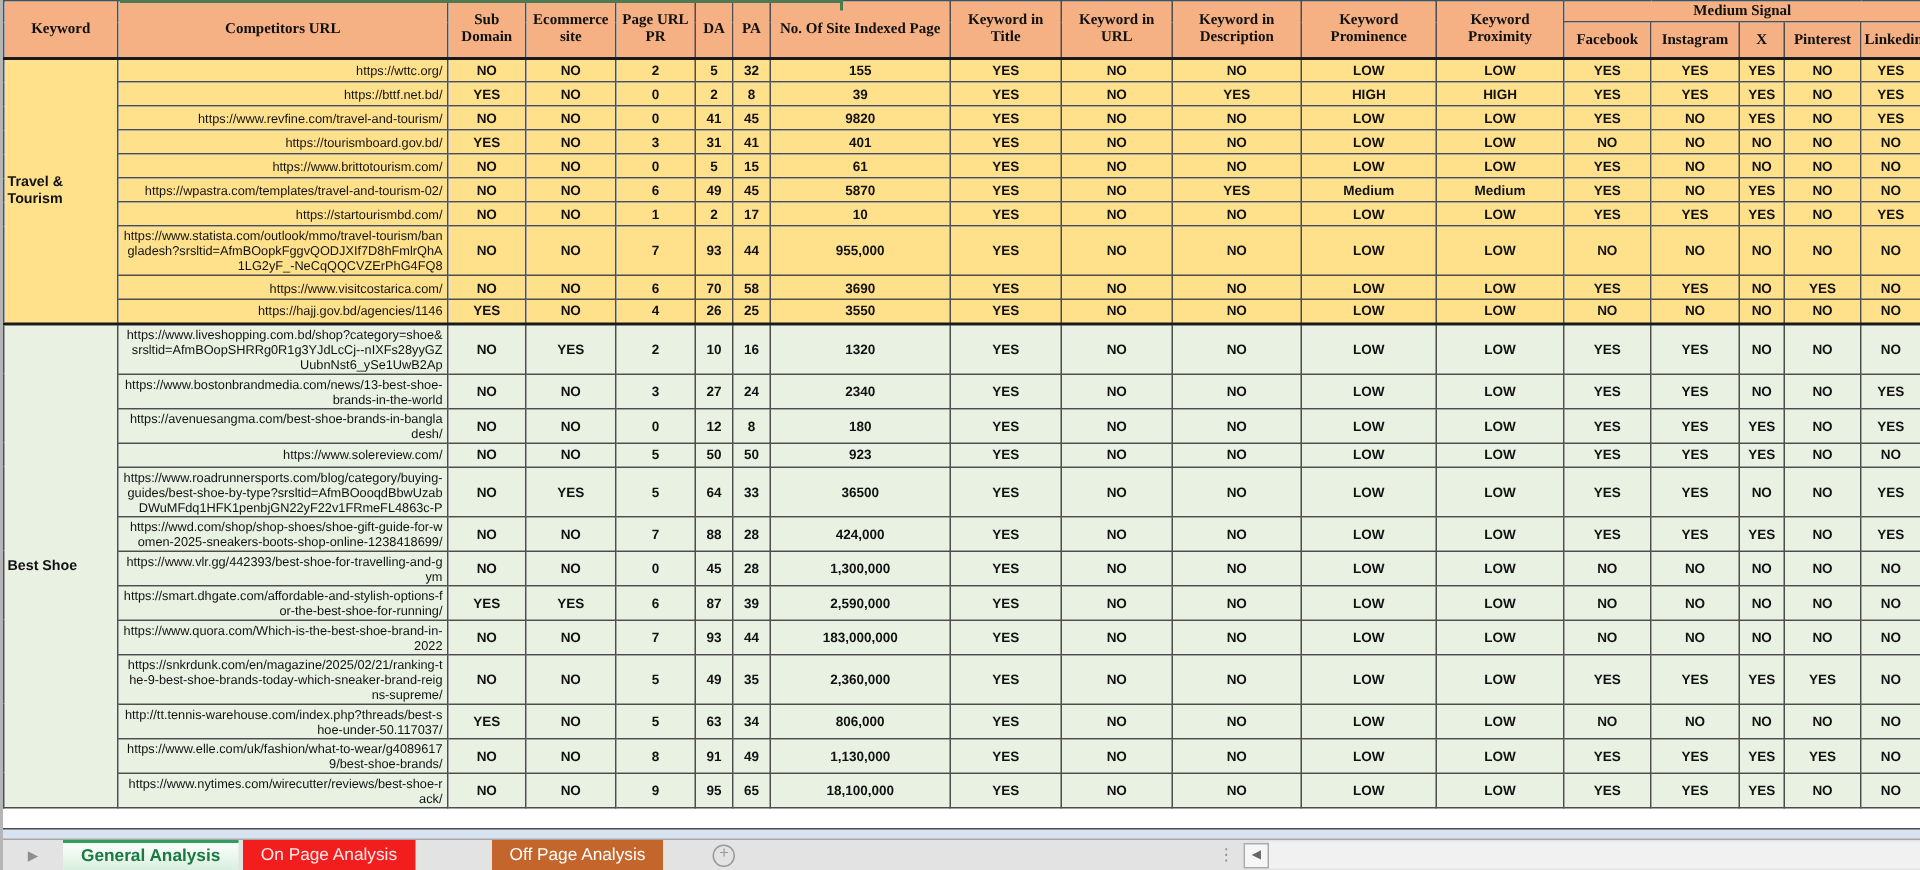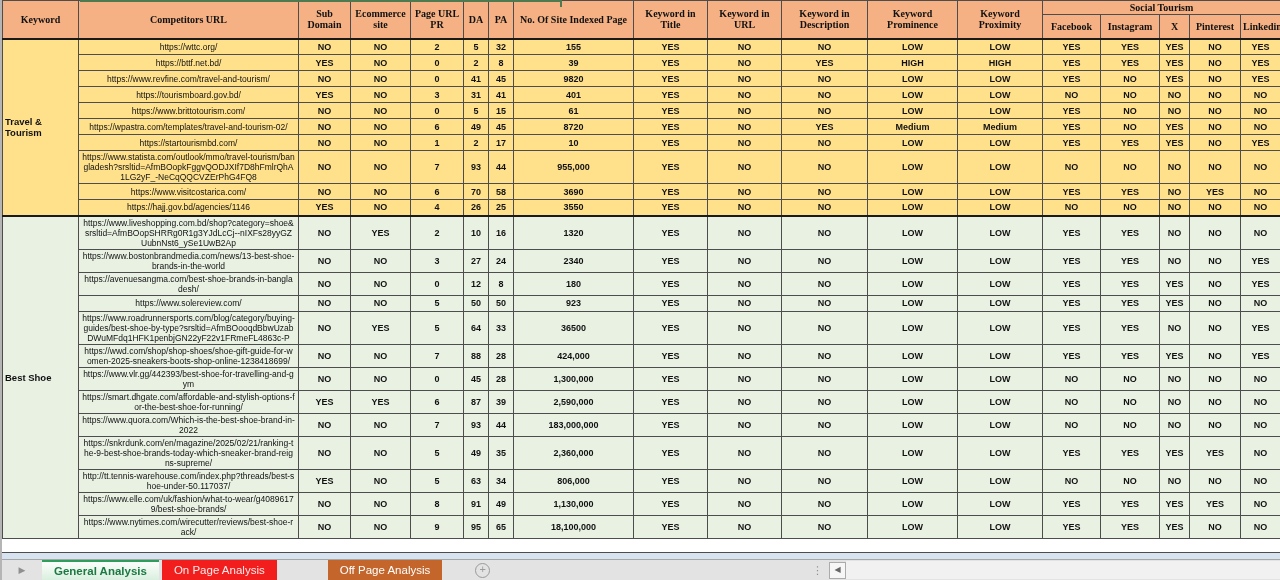--- a/index.html
+++ b/index.html
@@ -8,21 +8,21 @@
   .grid-wrap{position:absolute;top:0;left:0;right:0;height:560px;overflow:hidden;background:#fff;}
   table.sheet{border-collapse:collapse;table-layout:fixed;width:1278px;}
   table.sheet th,table.sheet td{border:1px solid #4d4d4d;box-sizing:border-box;overflow:hidden;}
   thead th{font-family:"Liberation Serif",serif;font-weight:bold;font-size:10px;line-height:11px;
            text-align:center;vertical-align:middle;padding:1px 2px;color:#111;}
   thead tr.hdr-top{height:14px;}
   thead tr.hdr-sub{height:24px;}
   tbody{border-top:2px solid #1a1a1a;}
   tbody td{vertical-align:middle;color:#111;}
   td.kw{font-size:9.5px;font-weight:bold;text-align:left;padding:1px 2px;}
-  td.url{font-size:8.5px;line-height:10px;text-align:center;padding:1px 3px;word-break:break-all;}
+  td.url{font-size:8.5px;line-height:10px;text-align:right;padding:1px 3px;word-break:break-all;}
   td.val{font-size:9px;font-weight:bold;text-align:center;padding:1px 2px;}
   tr.datarow{height:16px;}
   .stray-border{position:absolute;top:0;left:78px;width:482px;height:2px;background:#4e7a52;z-index:5;}
   .stray-border:after{content:"";position:absolute;right:0;top:0;width:2px;height:7px;background:#4e7a52;}
   .partial-row{position:absolute;left:0;right:0;bottom:20px;height:7px;background:#d7e3f1;
                border-top:1px solid #4d4d4d;z-index:4;}
   .tabbar{position:absolute;left:0;right:0;bottom:0;height:20px;background:#e3e3e3;
           border-top:1px solid #a6a6a6;display:flex;align-items:stretch;z-index:6;}
   .nav-arrow{width:40px;display:flex;align-items:center;justify-content:center;
              color:#8f8f8f;font-size:9px;cursor:default;}
@@ -75,21 +75,21 @@
           <th rowspan="2">Ecommerce site</th>
           <th rowspan="2">Page URL PR</th>
           <th rowspan="2">DA</th>
           <th rowspan="2">PA</th>
           <th rowspan="2">No. Of Site Indexed Page</th>
           <th rowspan="2">Keyword in Title</th>
           <th rowspan="2">Keyword in URL</th>
           <th rowspan="2">Keyword in Description</th>
           <th rowspan="2">Keyword Prominence</th>
           <th rowspan="2">Keyword Proximity</th>
-          <th colspan="5">Social Tourism</th>
+          <th colspan="5">Medium Signal</th>
         </tr>
         <tr class="hdr-sub">
           <th>Facebook</th>
           <th>Instagram</th>
           <th>X</th>
           <th>Pinterest</th>
           <th>Linkedin</th>
         </tr>
       </thead>
     <tbody style="background: rgb(255, 225, 140);">
@@ -189,21 +189,21 @@
             <td class="val">NO</td>
             <td class="val">NO</td>
           </tr>
           <tr class="datarow">
             <td class="url">https://wpastra.com/templates/travel-and-tourism-02/</td>
             <td class="val">NO</td>
             <td class="val">NO</td>
             <td class="val">6</td>
             <td class="val">49</td>
             <td class="val">45</td>
-            <td class="val">8720</td>
+            <td class="val">5870</td>
             <td class="val">YES</td>
             <td class="val">NO</td>
             <td class="val">YES</td>
             <td class="val">Medium</td>
             <td class="val">Medium</td>
             <td class="val">YES</td>
             <td class="val">NO</td>
             <td class="val">YES</td>
             <td class="val">NO</td>
             <td class="val">NO</td>

